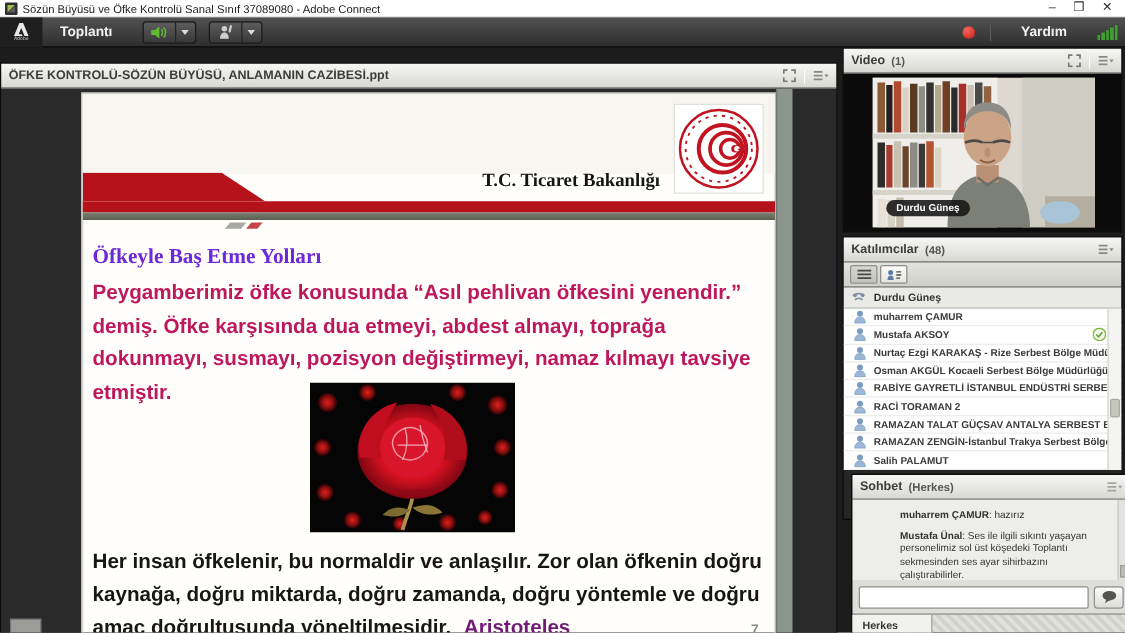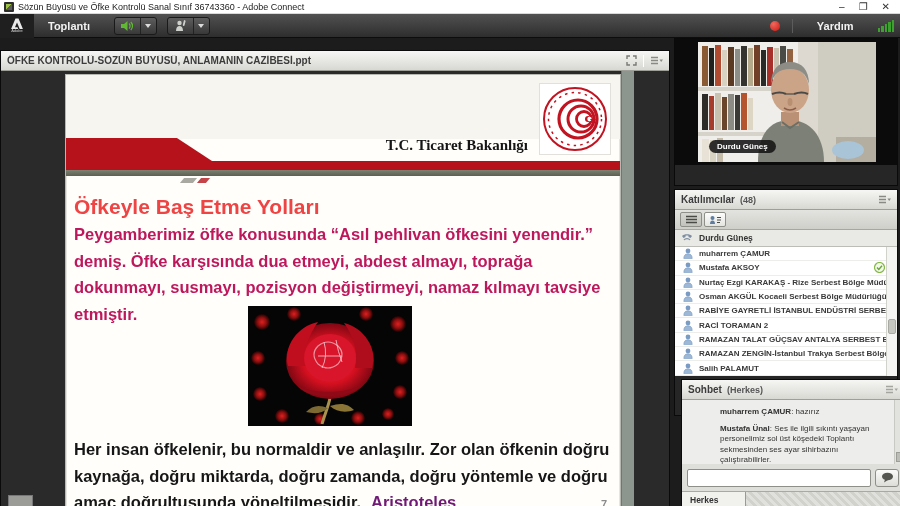--- a/index.html
+++ b/index.html
@@ -49,21 +49,21 @@
   .slide { position:absolute; left:64px; top:3px; width:556px; height:443px; background:#fffefa; border:1px solid #b8b8b2; box-shadow:inset 0 0 0 1px #e7e5df; overflow:hidden; }
   .slide-band { position:absolute; left:0; top:0; width:100%; height:64px; background:#f7f5f0; }
   .slide-ministry { position:absolute; top:62px; right:92px; font-family:"Liberation Serif", serif; font-weight:bold; font-size:15px; color:#151515; }
   .slide-logobox { position:absolute; top:8px; right:9px; width:72px; height:72px; background:#fff; border:1px solid #e2e0da; display:flex; align-items:center; justify-content:center; }
   .ribbon { position:absolute; left:0; top:63px; width:146px; height:23px; background:#b5121b; clip-path:polygon(0 0,76% 0,100% 100%,0 100%); }
   .stripe-red { position:absolute; left:0; top:86px; width:100%; height:9px; background:#b5121b; }
   .stripe-olive { position:absolute; left:0; top:95px; width:100%; height:6px; background:linear-gradient(#7d8172,#5c6052); }
   .accent { position:absolute; top:103px; height:5px; transform:skewX(-40deg); }
   .accent.gray { left:116px; width:13px; background:#a9a9a1; }
   .accent.red  { left:133px; width:9px; background:#c4444a; }
-  .slide-title { position:absolute; left:8px; top:120px; font-size:21px; font-weight:bold; color:#ef4444; }
+  .slide-title { position:absolute; left:8px; top:120px; font-size:17px; font-weight:bold; color:#6d28d9;font-family:Liberation Serif, serif; }
   .slide-p1 { position:absolute; left:8px; top:146px; width:542px; font-size:16.5px; font-weight:bold; color:#be185d; line-height:26.5px; }
   .rose { position:absolute; left:182px; top:231px; width:164px; height:120px; }
   .slide-p2 { position:absolute; left:8px; top:361px; width:546px; font-size:16.5px; font-weight:bold; color:#161616; line-height:26.5px; }
   .attr { color:#701a75; margin-left:10px; }
   .pagenum { position:absolute; right:13px; bottom:6px; font-size:11px; color:#8a8a8a; font-weight:bold; }
 
   
   .video-pod { left:674px; top:38px; width:224px; height:148px; }
   .video-content { position:relative; width:100%; height:126px; background:#0b0b0b; }
   .video-frame { position:absolute; left:23px; top:3px; width:178px; height:120px; }
@@ -94,21 +94,21 @@
   .chat-tabs { height:16px; background:repeating-linear-gradient(45deg,#e0e0dc 0 3px,#d2d2cd 3px 6px); border-top:1px solid #a9a9a4; display:flex; }
   .chat-tab { width:64px; height:100%; background:#f1f1ee; border-right:1px solid #9a9a95; font-size:8.5px; font-weight:bold; color:#333; display:flex; align-items:center; padding-left:8px; }
 </style>
 </head>
 <body>
 
 <div class="app">
 
   <div class="titlebar">
     <span class="appicon"></span>
-    <span class="wtitle">Sözün Büyüsü ve Öfke Kontrolü Sanal Sınıf 36743360 - Adobe Connect</span>
+    <span class="wtitle">Sözün Büyüsü ve Öfke Kontrolü Sanal Sınıf 37089080 - Adobe Connect</span>
     <span class="winctl">
       <span>–</span>
       <span>❐</span>
       <span>✕</span>
     </span>
   </div>
 
   <div class="menubar">
     <div class="adobelogo">
       <svg width="14" height="11" viewBox="0 0 16 13">
@@ -233,20 +233,34 @@
         </svg>
         <div class="slide-p2"><span>Her insan öfkelenir, bu normaldir ve anlaşılır. Zor olan öfkenin doğru kaynağa, doğru miktarda, doğru zamanda, doğru yöntemle ve doğru amaç doğrultusunda yöneltilmesidir.</span><span class="attr">Aristoteles</span></div>
         <div class="pagenum">7</div>
       </div>
       <div class="pres-scrollbar"></div>
       <div class="pres-corner"></div>
     </div>
   </div>
 
   <div class="pod video-pod">
+    <div class="pod-header">
+      <span class="pod-title">Video</span>
+      <span class="pod-count">(1)</span>
+      <span class="pod-icons">
+        <svg width="11" height="11" viewBox="0 0 11 11">
+          <path d="M1,4 V1 H4 M7,1 H10 V4 M10,7 V10 H7 M4,10 H1 V7" stroke="#7a7a75" stroke-width="1.4" fill="none"></path>
+        </svg>
+        <span class="hdr-sep"></span>
+        <svg width="13" height="9" viewBox="0 0 13 9">
+          <path d="M1,1.5 H8 M1,4.5 H8 M1,7.5 H8" stroke="#8a8a85" stroke-width="1.3"></path>
+          <polygon points="9.5,3.5 13,3.5 11.2,6" fill="#8a8a85"></polygon>
+        </svg>
+      </span>
+    </div>
     <div class="video-content">
       <svg class="video-frame" viewBox="0 0 178 120">
         <rect width="178" height="120" fill="#ddd9d0"></rect>
         <rect x="120" y="0" width="58" height="120" fill="#cfccc2"></rect>
         <rect x="0" y="0" width="100" height="120" fill="#efeeea"></rect>
         <g>
           <rect x="4" y="4" width="6" height="40" fill="#8a5a34"></rect>
             <rect x="11" y="6" width="5" height="38" fill="#22201e"></rect>
           <rect x="17" y="3" width="6" height="41" fill="#b04a30"></rect>
             <rect x="24" y="8" width="5" height="36" fill="#d9d2c2"></rect>

